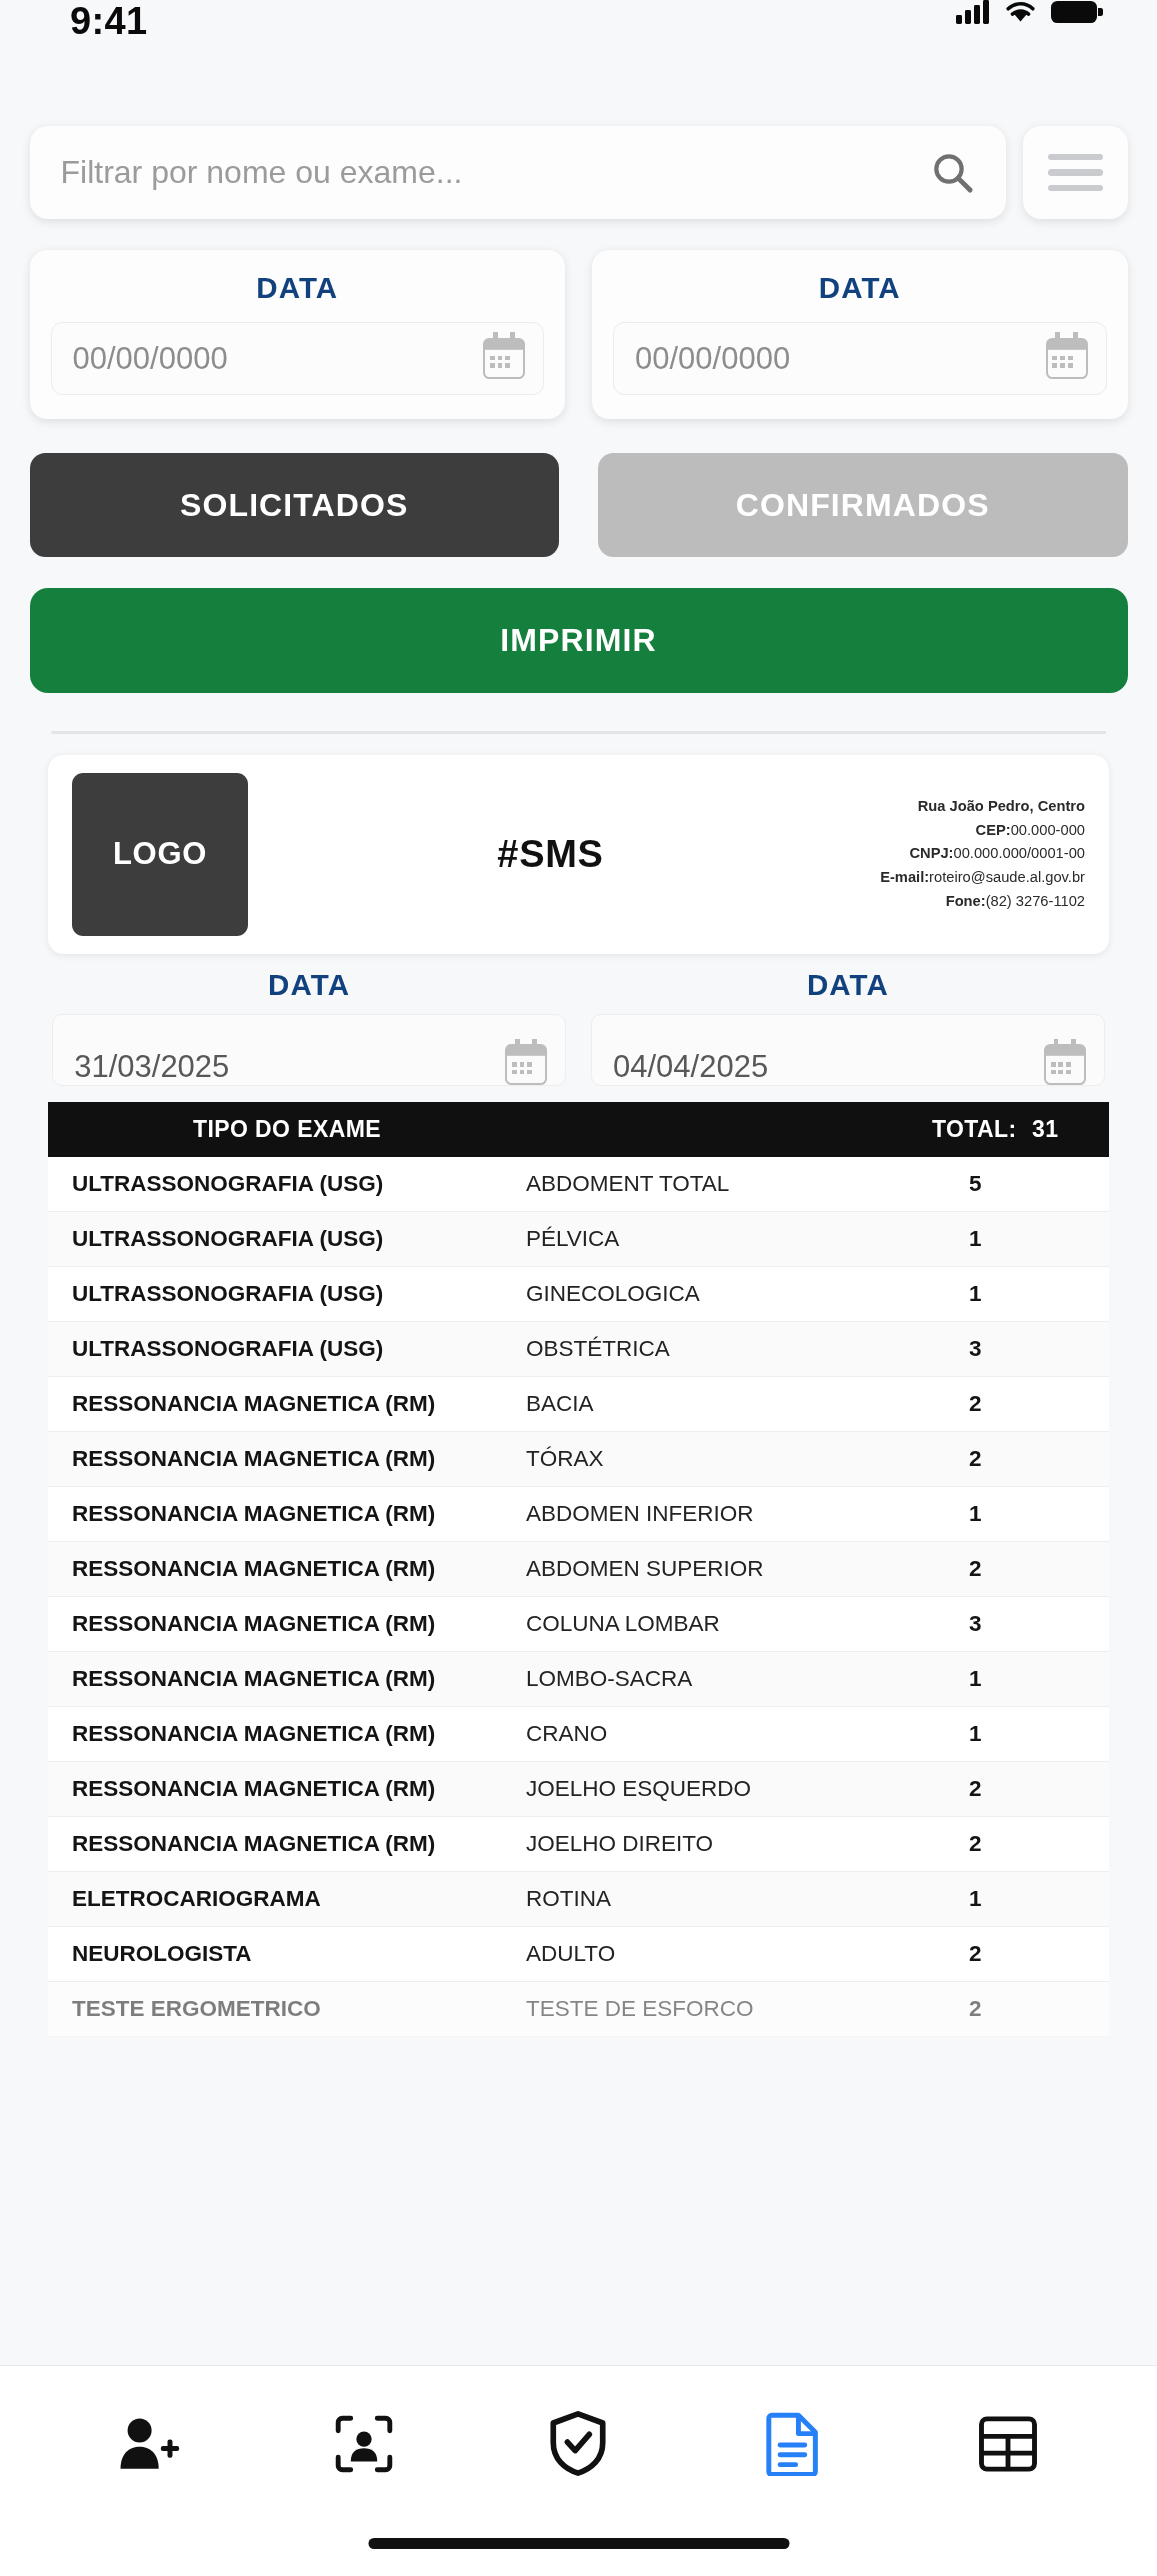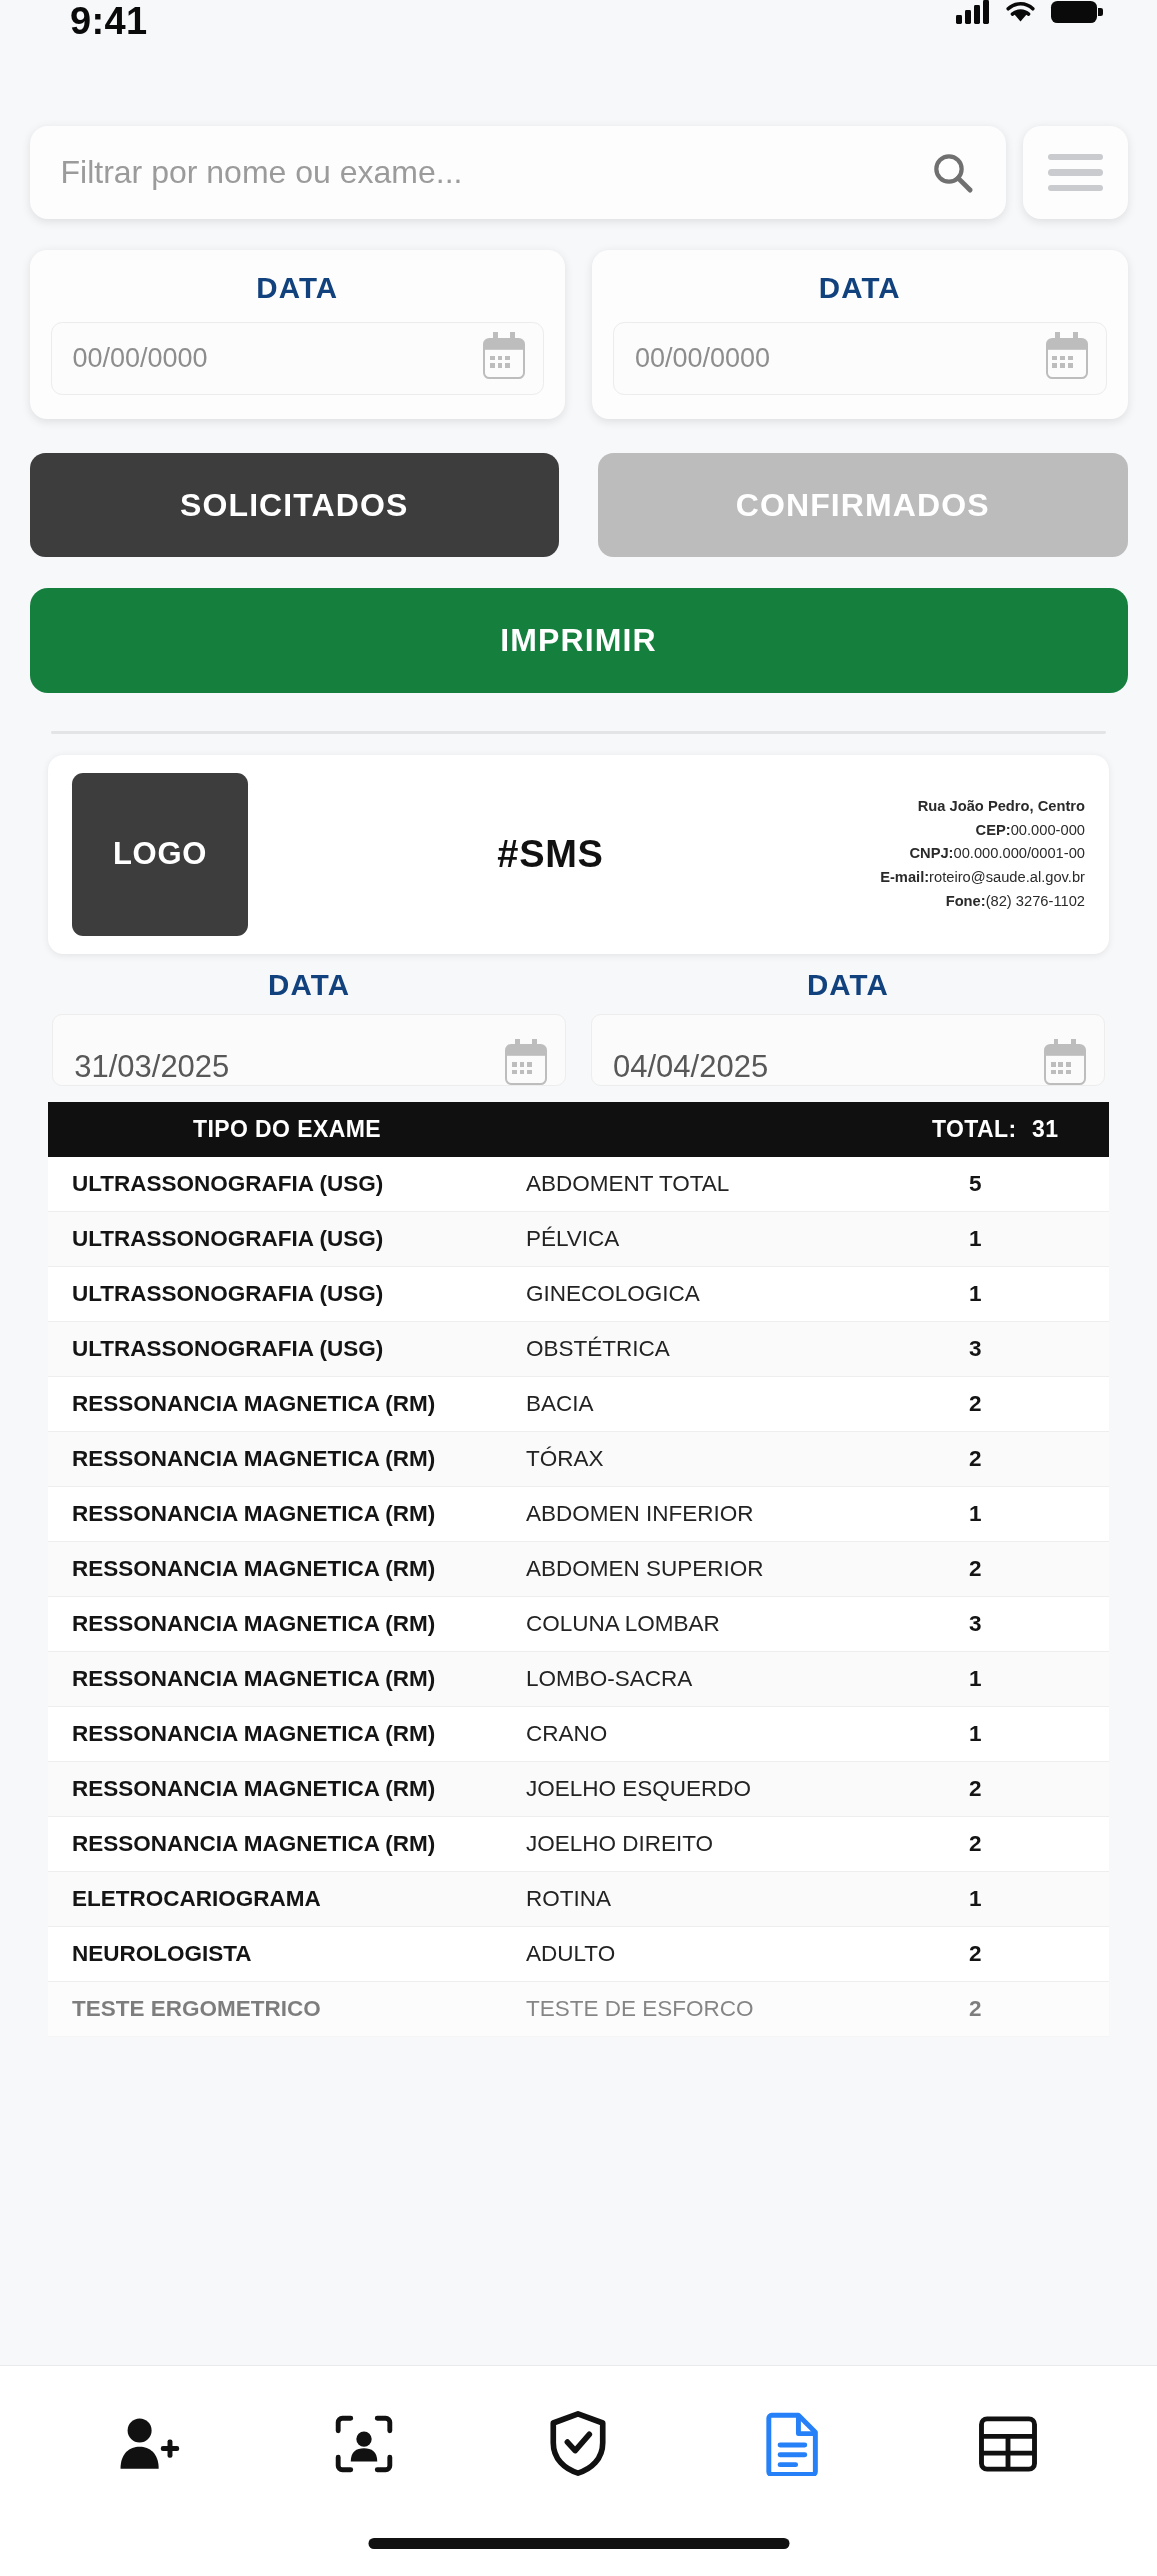--- a/index.html
+++ b/index.html
@@ -125,21 +125,21 @@
     height: 73px;
     background: #fcfcfc;
     border: 0.7px solid #ececec;
     border-radius: 11.2px;
     display: flex;
     align-items: center;
     justify-content: space-between;
     padding: 0 18px 0 21px;
   }
   .date-value {
-    font-size: 27px;
+    font-size: 31px;
     color: #8d8d8d;
   }
   .cal-icon {
     width: 42px; height: 41px;
     border: 2.8px solid #bdbdbd;
     border-radius: 6.3px;
     position: relative;
     background:
       linear-gradient(#bdbdbd,#bdbdbd) 0 0/100% 9.8px no-repeat;
   }

